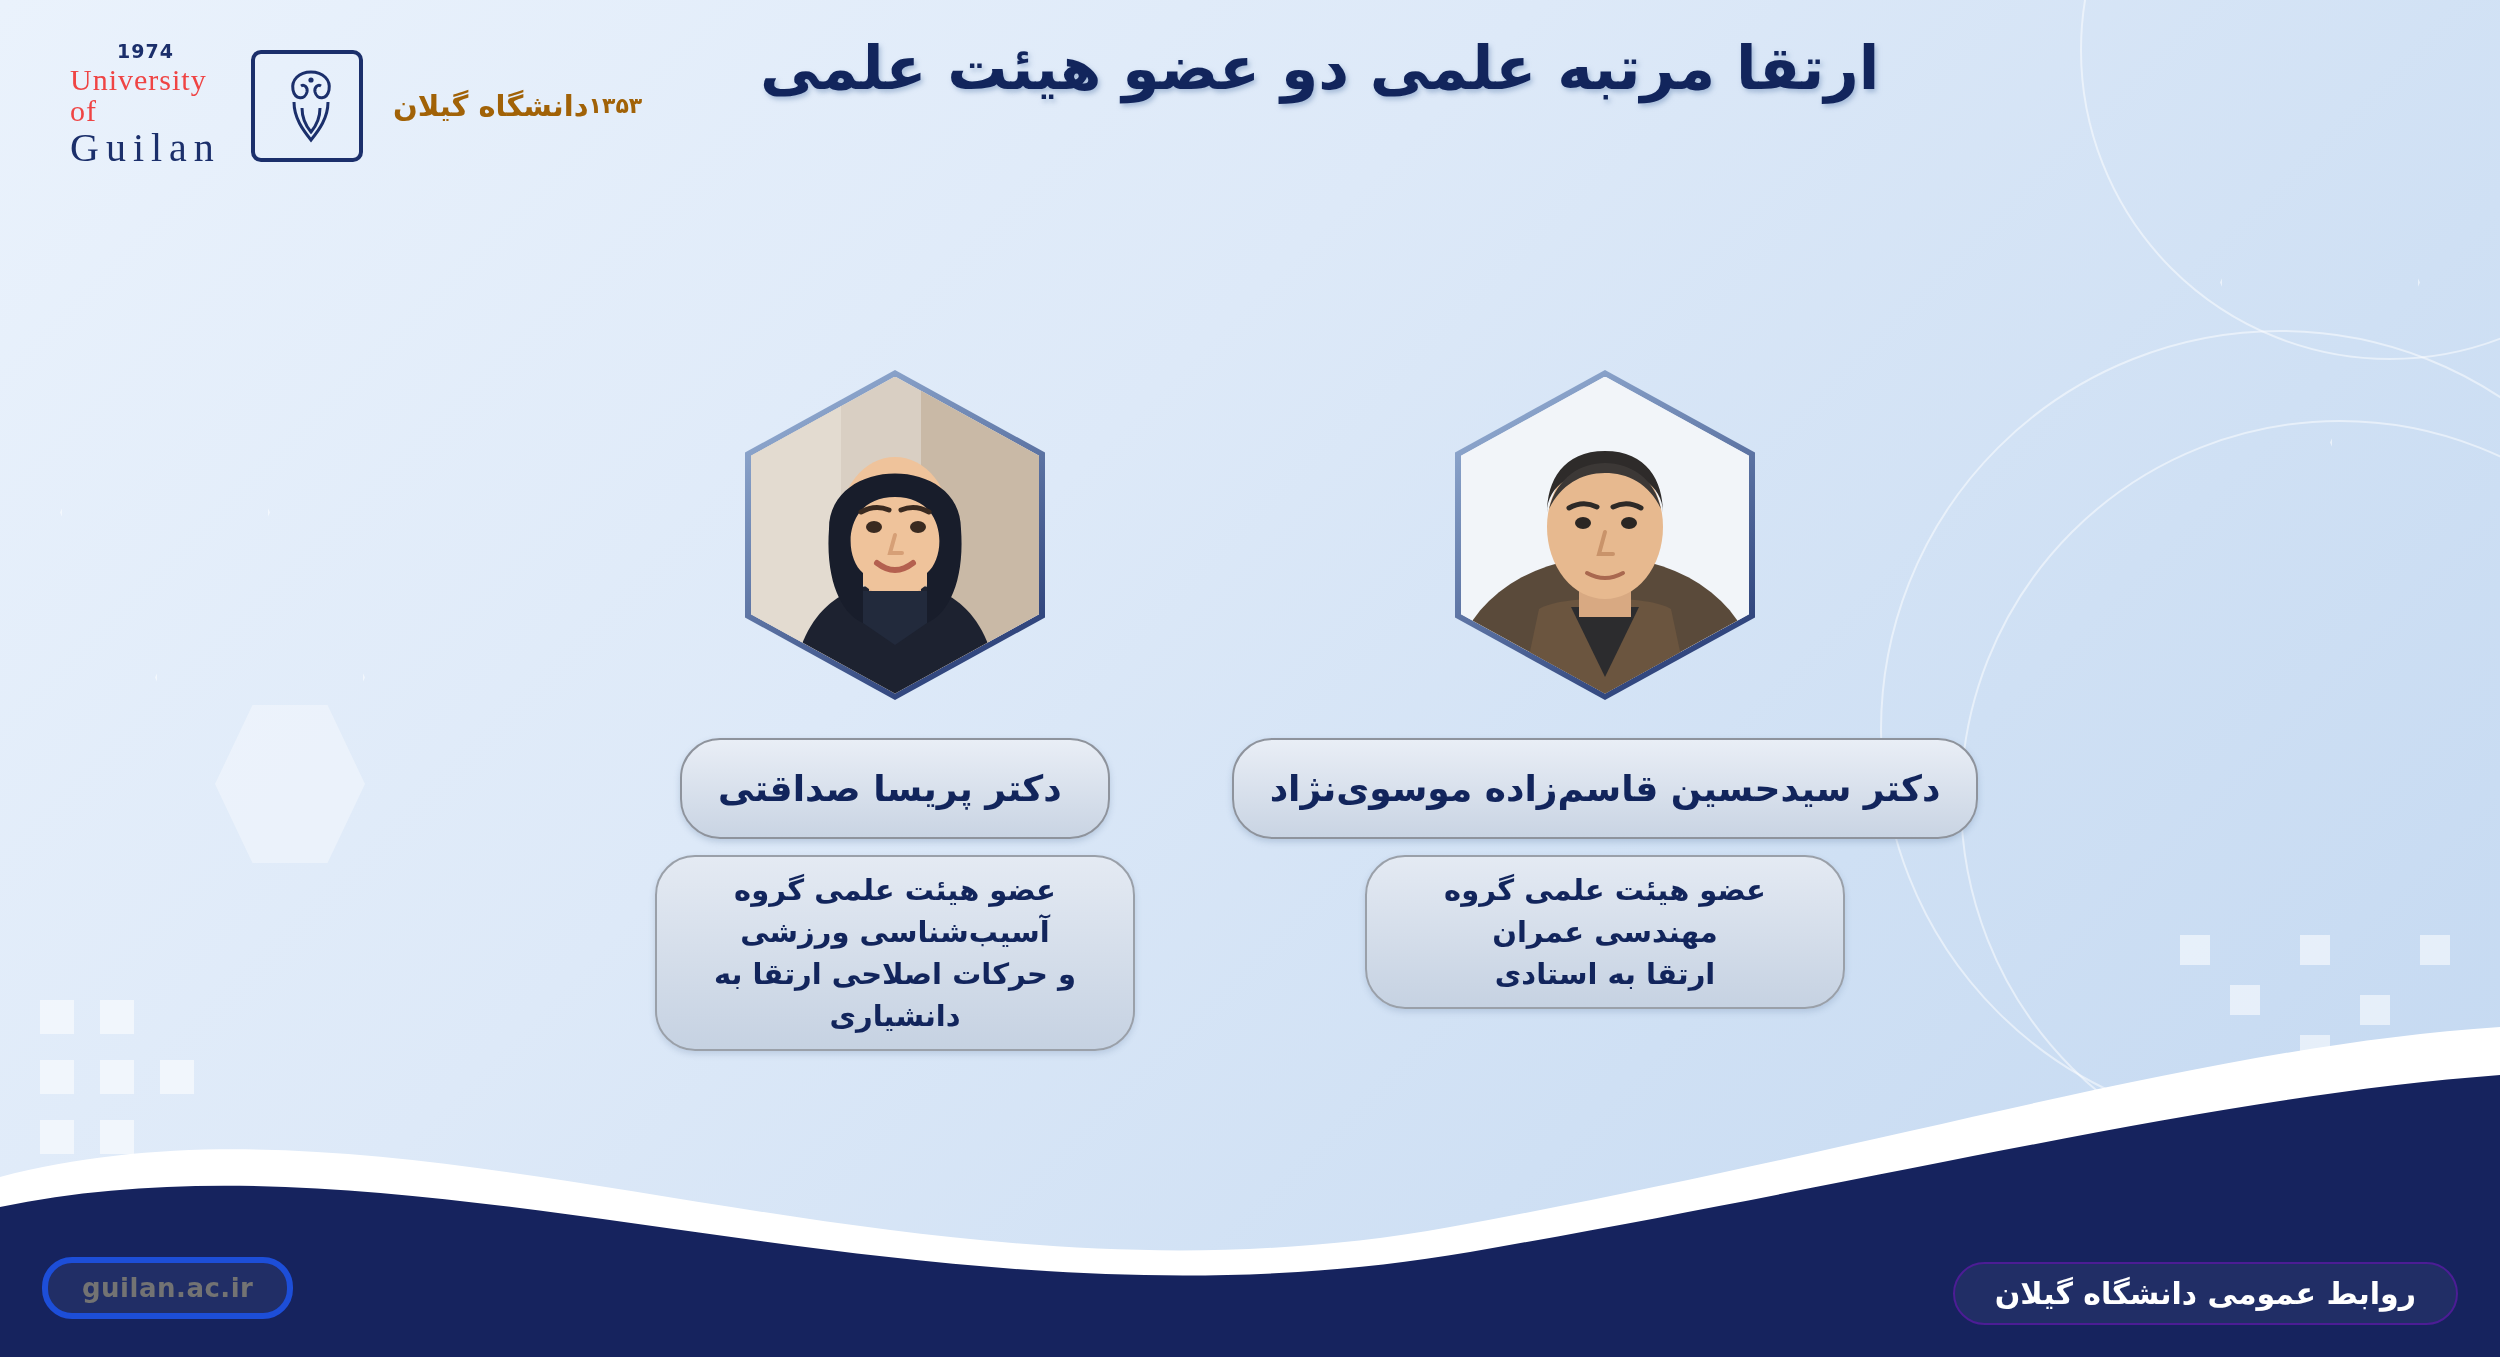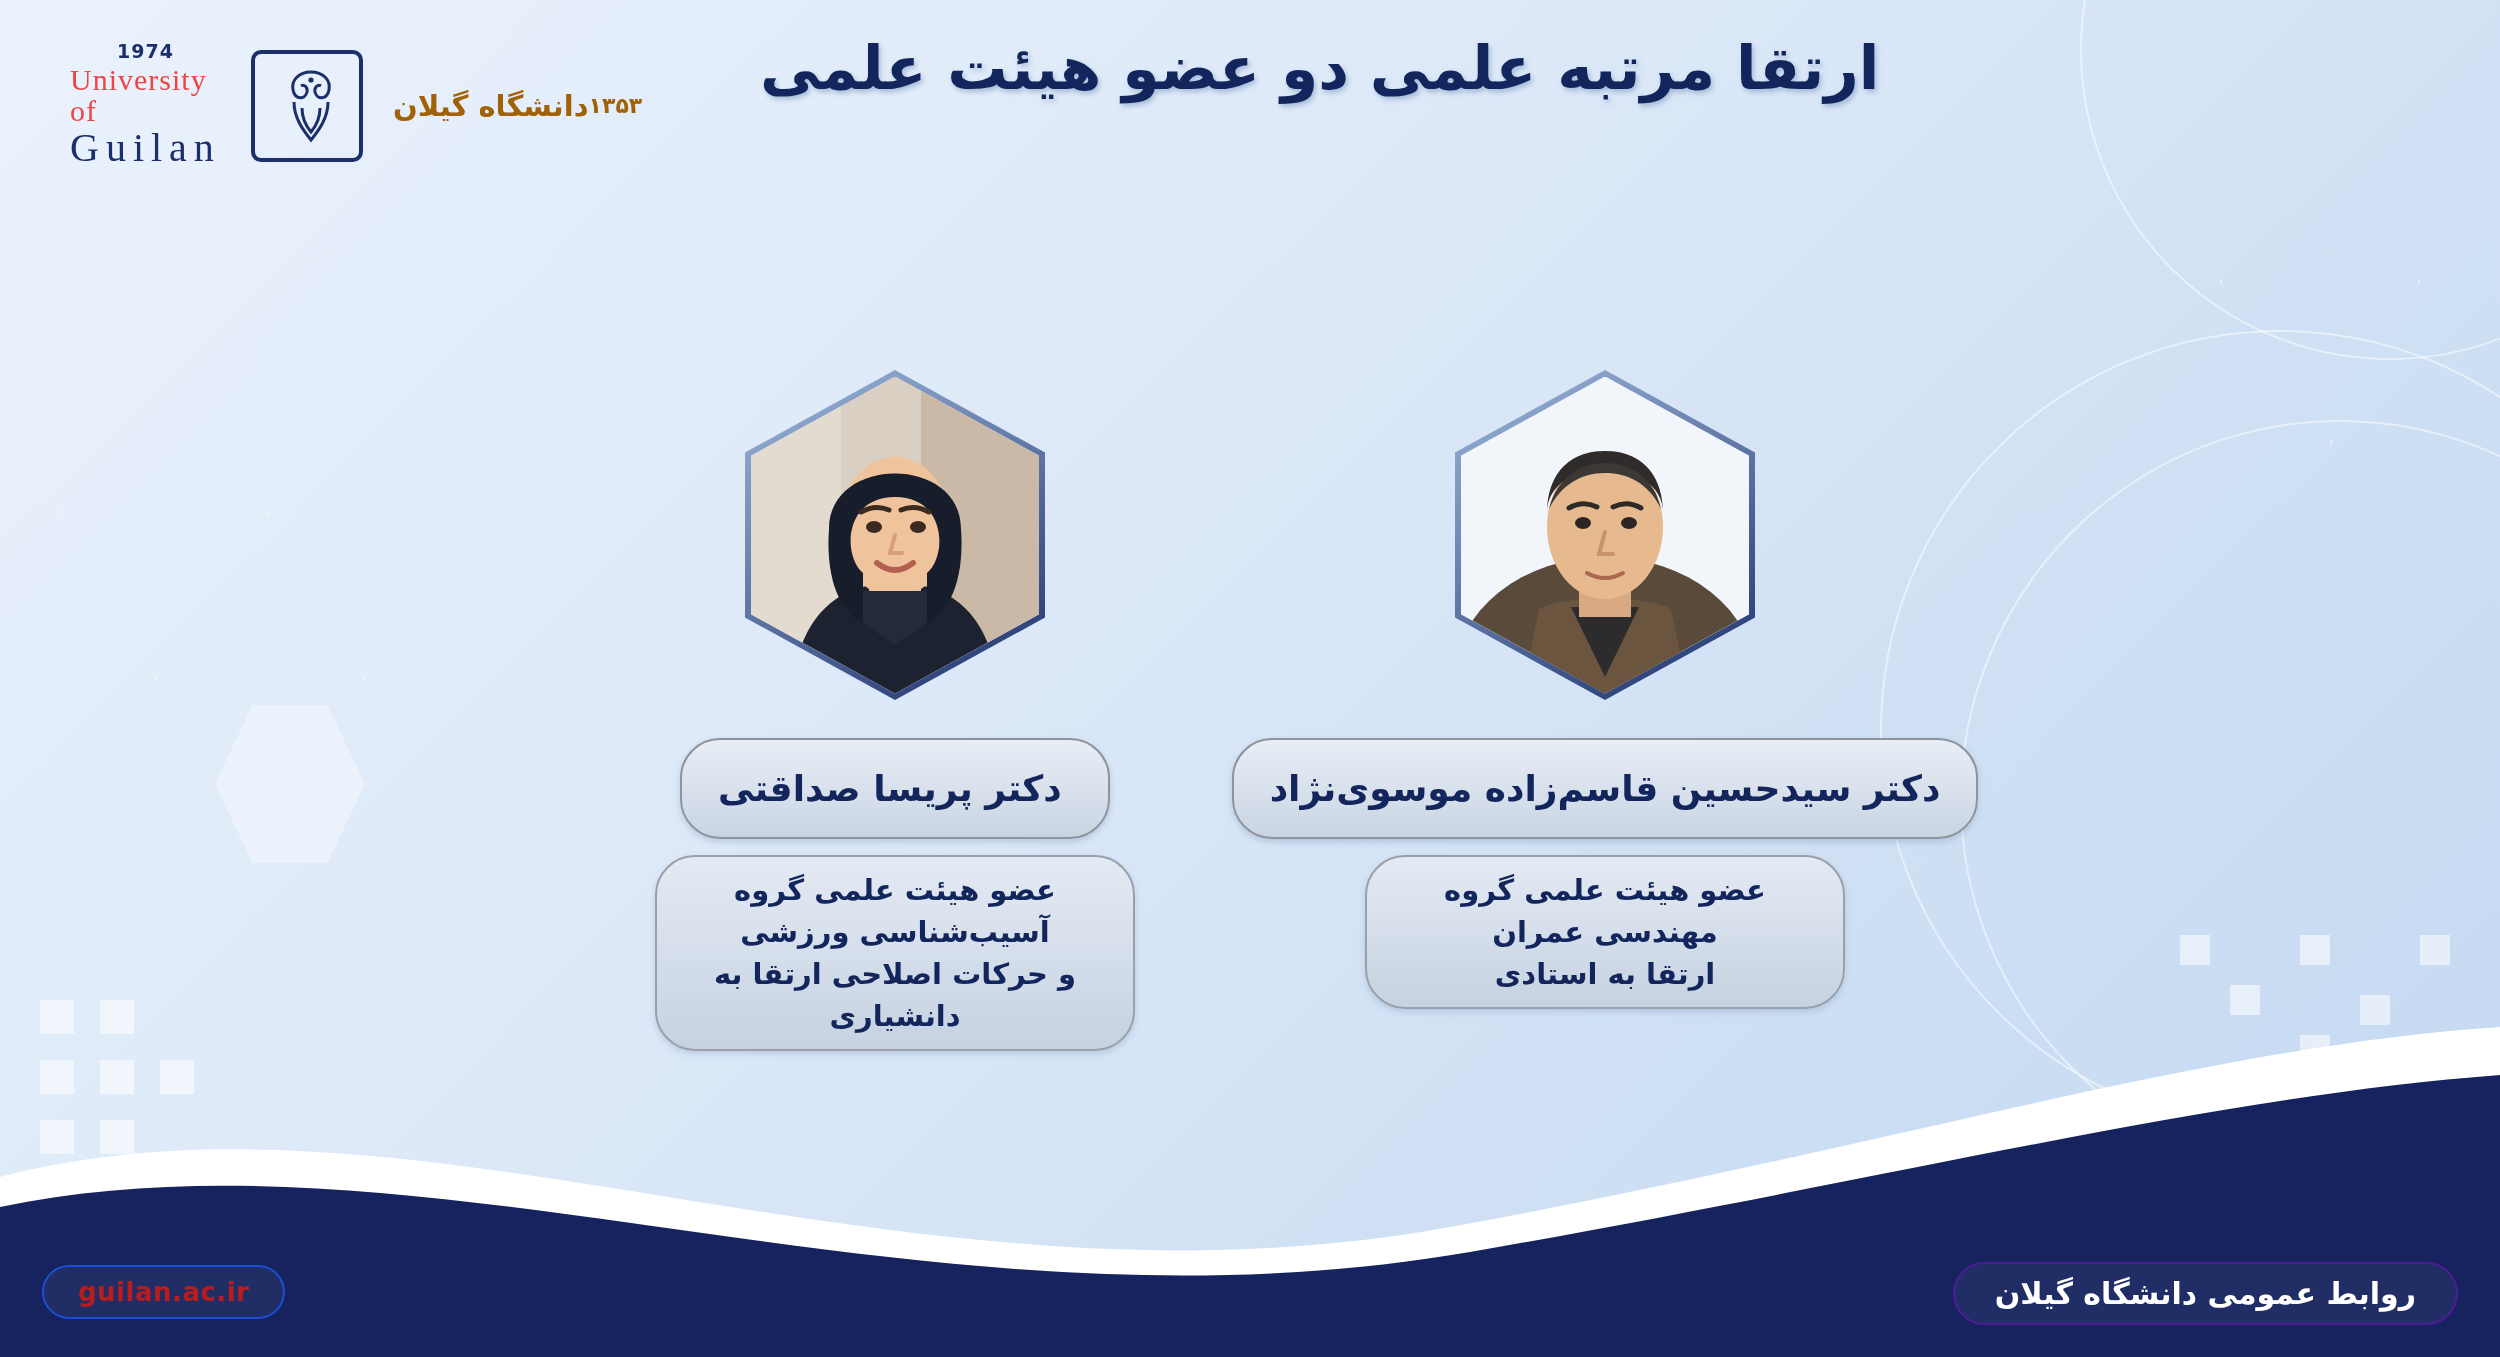--- a/index.html
+++ b/index.html
@@ -142,23 +142,23 @@
   }
   .wave-white { height: 330px; }
   .wave-navy { height: 300px; }
 
   .footer-bar {
     position: absolute; bottom: 0; left: 0; width: 2500px; height: 130px;
   }
   .site-pill {
     position: absolute; bottom: 38px; left: 42px;
     padding: 10px 34px;
-    border: 2px solid #1d4ed8;
+    border: 6px solid #1d4ed8;
     border-radius: 30px;
-    color: #b91c1c; font-size: 26px; font-weight: bold;
+    color: #737373; font-size: 26px; font-weight: bold;
     letter-spacing: .5px;
     direction: ltr;
     background: rgba(255,255,255,0.05);
   }
   .pr-pill {
     position: absolute; bottom: 32px; right: 42px;
     padding: 12px 40px;
     border: 2px solid #4c1d95;
     border-radius: 34px;
     color: #ffffff; font-size: 30px; font-weight: bold;

